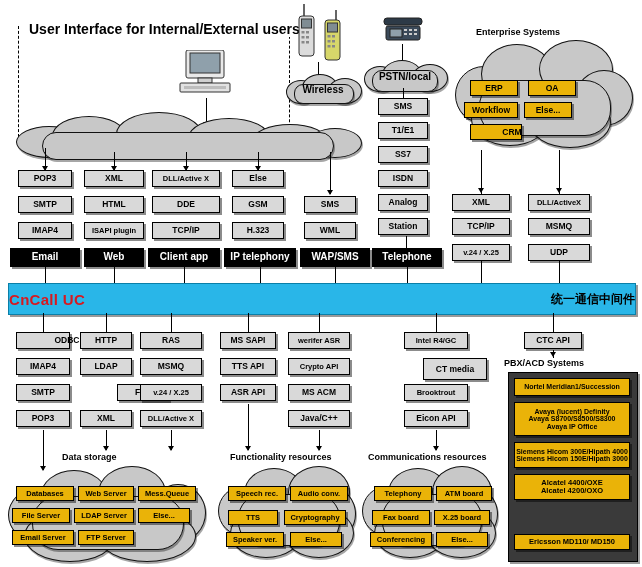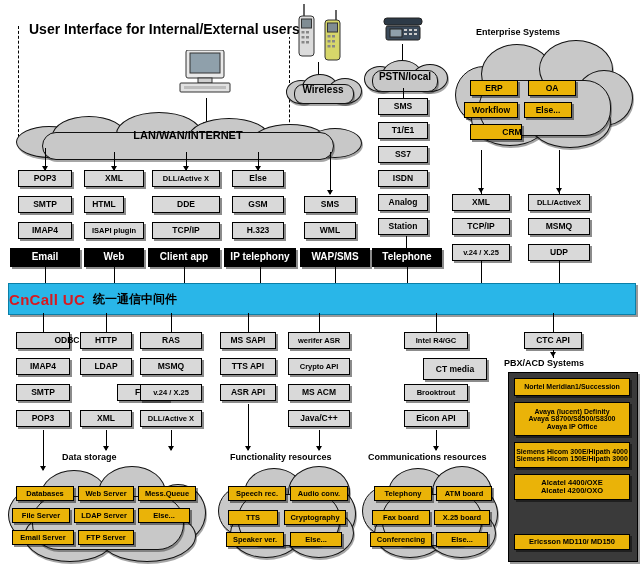--- a/index.html
+++ b/index.html
@@ -40,21 +40,21 @@
   }
   .cloudwrap .txt{
     position:absolute;width:100%;text-align:center;font-weight:bold;
     z-index:6;color:#000;
   }
   
   #middleware{
     position:absolute;left:8px;top:283px;width:626px;height:30px;
     background:#29b6e8;border:1px solid #0a7fa8;
     box-shadow:2px 2px 0 rgba(0,0,0,.4);
-    display:flex;align-items:center;justify-content:flex-start;
+    display:flex;align-items:center;justify-content:space-between;
   }
   #middleware .cn{font-size:15px;font-weight:bold;color:#d81920;letter-spacing:.3px;}
   #middleware .zh{font-size:12px;font-weight:bold;color:#000;margin-left:8px;}
   
   .vline{position:absolute;background:#000;width:1px;}
   .arrow-d{position:absolute;width:0;height:0;border-left:3px solid transparent;border-right:3px solid transparent;border-top:5px solid #000;}
 </style>
 </head>
 <body>
 
@@ -119,21 +119,20 @@
 <div class="arrow-d" style="left:399px;top:62px;"></div>
 
 <div class="cloudwrap" style="left:12px;top:112px;width:352px;height:48px;">
   <div class="lobe" style="left:4px;top:14px;width:64px;height:30px;"></div>
   <div class="lobe" style="left:40px;top:4px;width:72px;height:38px;"></div>
   <div class="lobe" style="left:104px;top:0px;width:84px;height:42px;"></div>
   <div class="lobe" style="left:176px;top:6px;width:80px;height:38px;"></div>
   <div class="lobe" style="left:240px;top:12px;width:74px;height:32px;"></div>
   <div class="lobe" style="left:296px;top:16px;width:52px;height:28px;"></div>
   <div class="lobe" style="left:30px;top:20px;width:290px;height:26px;border-radius:14px;"></div>
-  <div class="txt" style="top:17px;font-size:11px;">LAN/WAN/INTERNET</div>
 </div>
 
 <div class="cloudwrap" style="left:284px;top:72px;width:78px;height:32px;">
   <div class="lobe" style="left:2px;top:8px;width:28px;height:22px;"></div>
   <div class="lobe" style="left:18px;top:2px;width:34px;height:26px;"></div>
   <div class="lobe" style="left:44px;top:6px;width:32px;height:24px;"></div>
   <div class="lobe" style="left:10px;top:12px;width:58px;height:18px;border-radius:9px;"></div>
   <div class="txt" style="top:12px;font-size:10px;">Wireless</div>
 </div>
 
@@ -170,21 +169,21 @@
 <div class="vline" style="left:403px;top:88px;height:10px;"></div>
 
 <div class="box" style="left:18px;top:170px;width:54px;height:17px;">POP3</div>
 <div class="box" style="left:18px;top:196px;width:54px;height:17px;">SMTP</div>
 <div class="box" style="left:18px;top:222px;width:54px;height:17px;">IMAP4</div>
 <div class="box black" style="left:10px;top:248px;width:70px;height:19px;">Email</div>
 <div class="vline" style="left:45px;top:148px;height:22px;"></div>
 <div class="arrow-d" style="left:42px;top:166px;"></div>
 
 <div class="box" style="left:84px;top:170px;width:60px;height:17px;">XML</div>
-<div class="box" style="left:84px;top:196px;width:40px;height:17px;">HTML</div>
+<div class="box" style="left:84px;top:196px;width:60px;height:17px;">HTML</div>
 <div class="box tiny" style="left:84px;top:222px;width:60px;height:17px;">ISAPI plugin</div>
 <div class="box black" style="left:84px;top:248px;width:60px;height:19px;">Web</div>
 <div class="vline" style="left:114px;top:152px;height:18px;"></div>
 <div class="arrow-d" style="left:111px;top:166px;"></div>
 
 <div class="box tiny" style="left:152px;top:170px;width:68px;height:17px;">DLL/Active X</div>
 <div class="box" style="left:152px;top:196px;width:68px;height:17px;">DDE</div>
 <div class="box" style="left:152px;top:222px;width:68px;height:17px;">TCP/IP</div>
 <div class="box black" style="left:148px;top:248px;width:72px;height:19px;">Client app</div>
 <div class="vline" style="left:186px;top:152px;height:18px;"></div>

